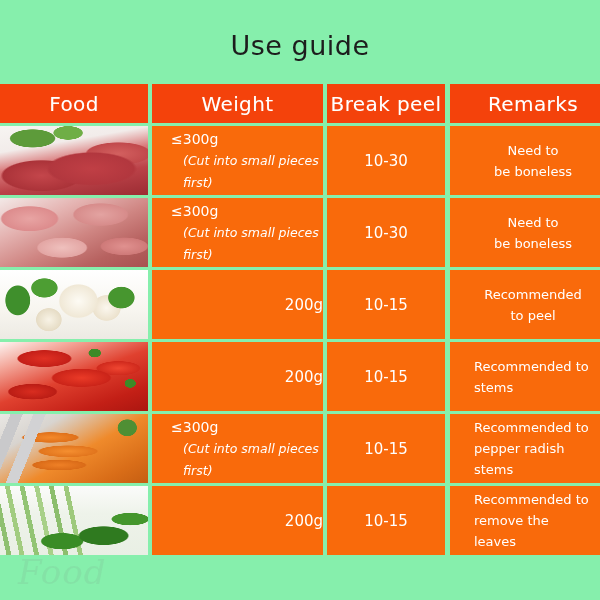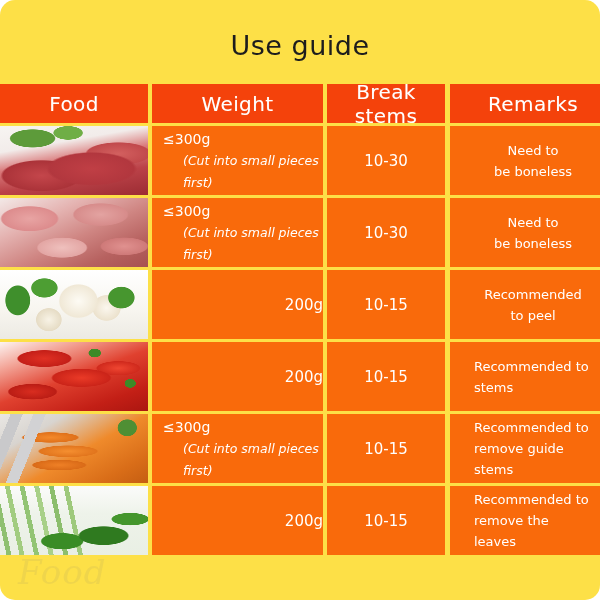--- a/index.html
+++ b/index.html
@@ -5,22 +5,21 @@
   * { box-sizing: border-box; margin: 0; padding: 0; }
   html, body {
     width: 600px; height: 600px;
     background: #ffffff;
     font-family: "DejaVu Sans", sans-serif;
     overflow: hidden;
   }
   #page {
     position: relative;
     width: 600px; height: 600px;
-    background: #fde047;
-    border-radius: 15px;
+    background: #86efac;
   }
 
   
   #title {
     position: absolute;
     top: 30px; left: 0; width: 600px;
     text-align: center;
     font-size: 27px;
     font-weight: 500;
     letter-spacing: 0.5px;
@@ -90,21 +89,21 @@
     width: 100%;
     height: 100%;
     padding-left: 11px;
     text-align: left;
   }
   .weight-box.centered {
     align-items: flex-end;
     padding-left: 0;
     justify-content: center;
   }
-  .w-main { font-size: 14px; line-height: 22px; }
+  .w-main { font-size: 14px; line-height: 22px; margin-left: 8px; }
   .w-sub  { font-size: 12.5px; line-height: 22px; font-style: italic; margin-left: 20px; }
   .w-single { font-size: 15px; }
 
   .break-txt { font-size: 15px; }
 
   .remarks-box {
     display: flex;
     flex-direction: column;
     justify-content: center;
     width: 100%;
@@ -197,21 +196,21 @@
 
 <div id="page">
 
   <div id="title">Use guide</div>
 
   <div id="table">
 
     <div class="row hrow">
       <div class="cell col-food">Food</div>
       <div class="cell col-weight">Weight</div>
-      <div class="cell col-break">Break stems</div>
+      <div class="cell col-break">Break peel</div>
       <div class="cell col-remarks">Remarks</div>
     </div>
 
     <div id="body-rows">
         <div class="row brow">
           <div class="cell col-food">
             <div class="photo ph-beef"></div>
           </div>
           <div class="cell col-weight">
             <div class="weight-box">
@@ -296,21 +295,21 @@
               <div class="w-main">≤300g</div>
               <div class="w-sub">(Cut into small pieces first)</div>
             </div>
           </div>
           <div class="cell col-break">
             <span class="break-txt">10-15</span>
           </div>
           <div class="cell col-remarks">
             <div class="remarks-box left-al">
               <div>Recommended to</div>
-              <div>remove guide</div>
+              <div>pepper radish</div>
               <div>stems</div>
             </div>
           </div>
         </div>
         <div class="row brow">
           <div class="cell col-food">
             <div class="photo ph-greens"></div>
           </div>
           <div class="cell col-weight">
             <div class="weight-box centered">

